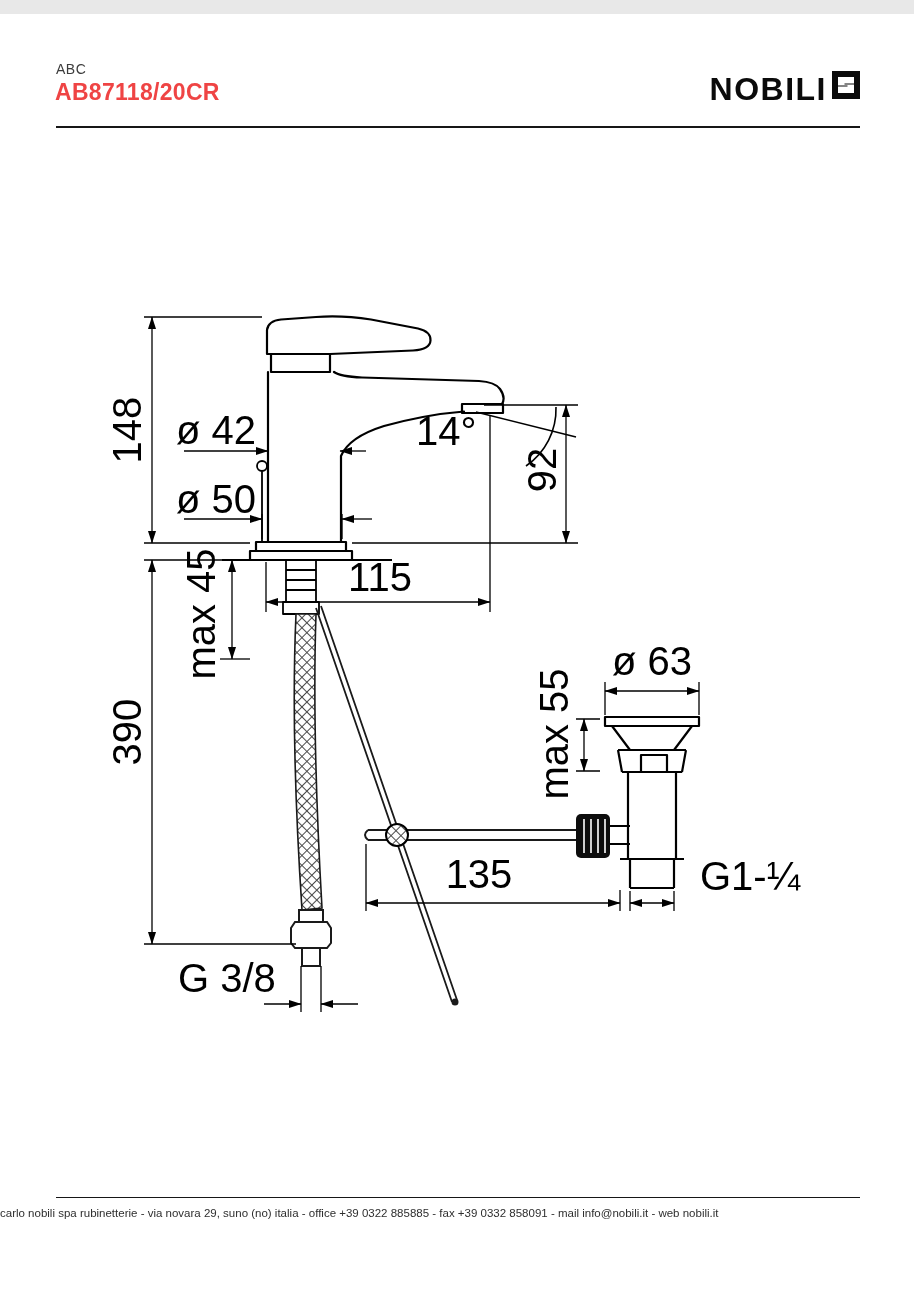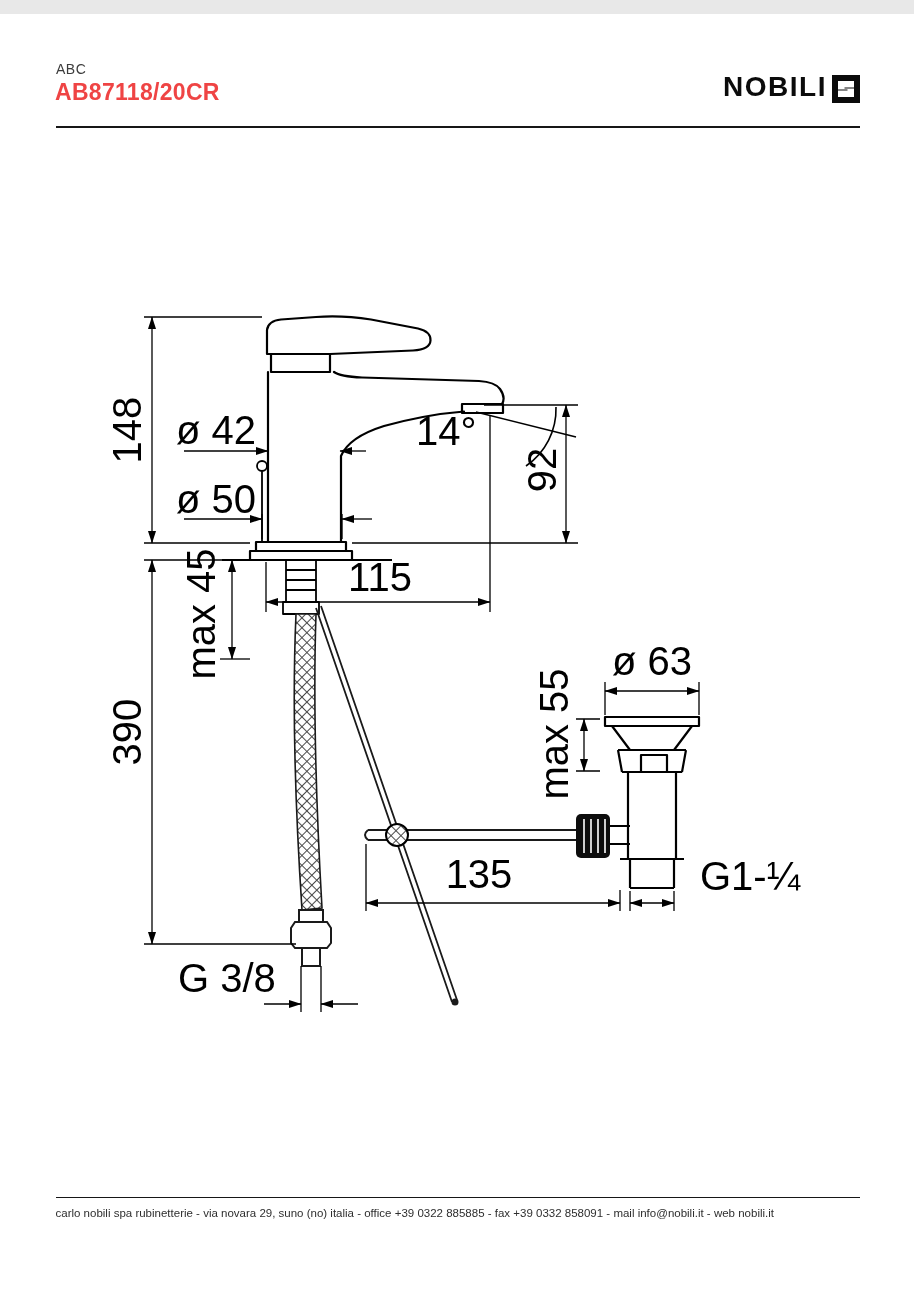--- a/index.html
+++ b/index.html
@@ -3,27 +3,27 @@
 <meta charset="utf-8">
 <style>
   html,body { margin:0; padding:0; background:#e8e8e8; }
   .page {
     width:914px; height:1292px; position:relative; margin:14px auto;
     background:#ffffff; font-family:"Liberation Sans", sans-serif;
     overflow:hidden;
   }
   .hdr-series { position:absolute; left:56px; top:47px; font-size:14px; color:#3c3c3c; letter-spacing:0.5px; }
   .hdr-model  { position:absolute; left:55px; top:65px; font-size:23px; font-weight:bold; color:#ef4444; letter-spacing:0.3px; }
-  .hdr-brand  { position:absolute; right:54px; top:57px; display:flex; align-items:flex-end; gap:5px;
-                font-size:28px; font-weight:bold; letter-spacing:1.5px; color:#0b0b0b; }
+  .hdr-brand  { position:absolute; right:54px; top:57px; display:flex; align-items:flex-start; gap:5px;
+                font-size:32px; font-weight:bold; letter-spacing:1.5px; color:#0b0b0b; }
   .brand-mark svg { display:block; }
   .rule { position:absolute; left:56px; width:804px; background:#161616; }
   .rule-top { top:112px; height:2px; }
   .rule-bottom { top:1183px; height:1px; }
-  .footer-text { position:absolute; left:0; width:774px; top:1193px; text-align:right;
+  .footer-text { position:absolute; left:0; width:774px; top:1193px; text-align:left;
                  font-size:11.5px; color:#2e2e2e; }
   svg.drawing { position:absolute; left:0; top:0; }
   .dims text { font-size:40px; fill:#000; font-family:"Liberation Sans", sans-serif; }
 </style>
 </head>
 <body>
 
 <div class="page">
 
   <div class="hdr-series">ABC</div>

